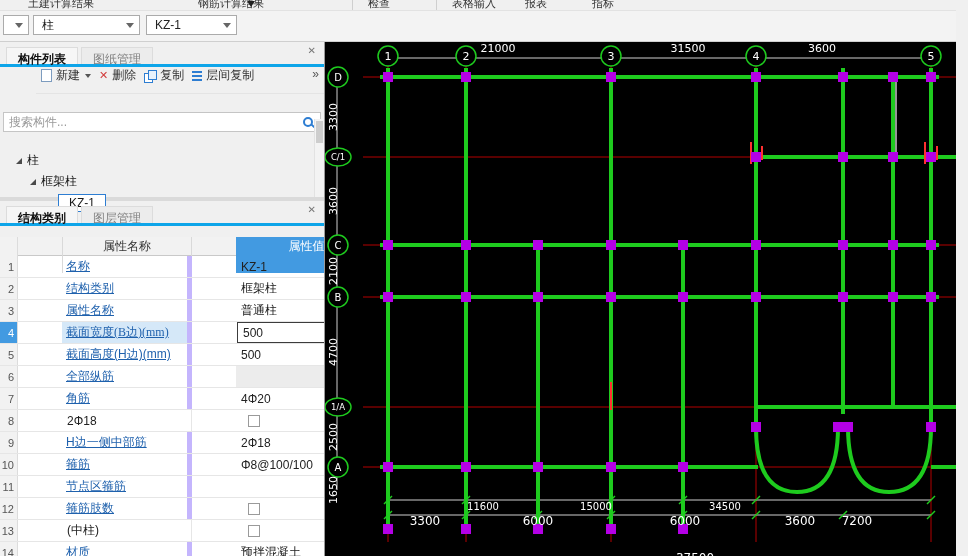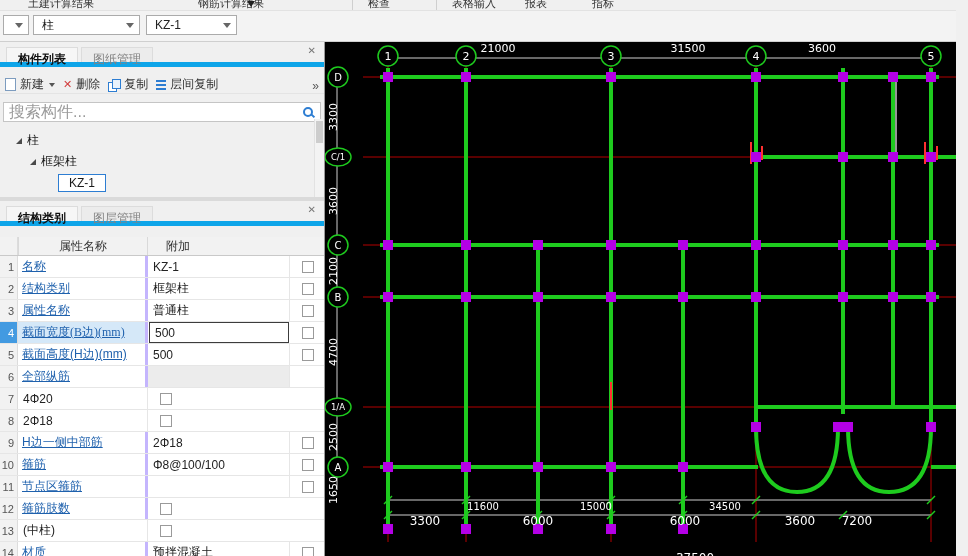--- a/index.html
+++ b/index.html
@@ -23,61 +23,61 @@
   
   .main{display:flex;height:516px;}
   .left{width:336px;background:#f0f0f0;border-right:1px solid #9a9a9a;display:flex;flex-direction:column;}
   .cad{width:631px;height:516px;background:#000;}
 
   
   .panel{position:relative;}
   .panel1{height:155px;border-bottom:4px solid #dadada;}
   .panel2{flex:1;overflow:hidden;}
   .close-btn{position:absolute;top:3px;right:8px;font-size:10px;color:#777;cursor:default;z-index:5;}
-  .tabs{display:flex;gap:3px;padding:5px 6px 0;border-bottom:5px solid #0ea5e9;height:25px;box-sizing:border-box;text-align:center;}
+  .tabs{display:flex;gap:3px;padding:5px 6px 0;border-bottom:3px solid #0ea5e9;height:25px;box-sizing:border-box;text-align:center;}
   .tab{padding:3px 11px 3px;font-size:12px;color:#828282;background:#ececec;border:1px solid #dcdcdc;border-bottom:none;white-space:nowrap;}
   .tab.active{color:#111;font-weight:bold;background:#f6f6f6;}
 
   
-  .ptoolbar{display:flex;align-items:flex-end;height:26px;padding:0 5px;gap:8px;font-size:12px;color:#333;border-bottom:1px solid #e4e4e4;}
+  .ptoolbar{display:flex;align-items:flex-start;height:26px;padding:0 5px;gap:8px;font-size:12px;color:#333;border-bottom:1px solid #e4e4e4;margin-left:36px;}
   .tbtn{display:flex;align-items:center;gap:4px;}
   .ic-new{width:9px;height:11px;background:#fff;border:1px solid #7d9cbf;display:inline-block;}
   .ic-del{color:#d23b3b;font-weight:bold;font-size:11px;line-height:11px;}
   .ic-copy{position:relative;width:12px;height:12px;display:inline-block;}
   .ic-copy::before{content:"";position:absolute;left:0;top:3px;width:7px;height:8px;border:1px solid #2d7dd2;background:#fff;}
   .ic-copy::after{content:"";position:absolute;left:4px;top:0;width:7px;height:8px;border:1px solid #2d7dd2;background:#e8f2fc;}
   .ic-layer{width:10px;height:10px;display:inline-block;background:linear-gradient(#2d7dd2 2px,transparent 2px,transparent 4px,#2d7dd2 4px,#2d7dd2 6px,transparent 6px,transparent 8px,#2d7dd2 8px);}
   .caret{width:0;height:0;border-top:4px solid #555;border-left:3px solid transparent;border-right:3px solid transparent;margin-left:1px;}
   .overflow-btn{margin-left:auto;color:#555;font-size:12px;}
 
   
-  .search{margin:8px 3px;height:18px;background:#fff;border:1px solid #c5c5c5;display:flex;align-items:center;padding:0 5px;font-size:16px;color:#9a9a9a;}
+  .search{margin:18px 3px;height:18px;background:#fff;border:1px solid #c5c5c5;display:flex;align-items:center;padding:0 5px;font-size:12px;color:#9a9a9a;}
   .mag{position:relative;width:13px;height:13px;margin-left:auto;}
   .mag::before{content:"";position:absolute;left:1px;top:1px;width:6px;height:6px;border:2px solid #2d7dd2;border-radius:50%;}
   .mag::after{content:"";position:absolute;left:9px;top:9px;width:4px;height:2px;background:#2d7dd2;transform:rotate(45deg);}
 
   
   .tree{font-size:12px;color:#1a1a1a;position:relative;}
   .trow{display:flex;align-items:center;height:21px;}
   .tri{width:0;height:0;border-bottom:6px solid #4a4a4a;border-left:6px solid transparent;margin-right:5px;}
   .selected-node{border:1px solid #2d7dd2;background:#fff;padding:0 10px;line-height:16px;}
   .vscroll{position:absolute;right:0;top:77px;bottom:0;width:9px;background:#f3f3f3;border-left:1px solid #e2e2e2;}
   .vthumb{margin:2px 1px;height:22px;background:#cdcdcd;}
 
   
   .grid{position:absolute;top:36px;left:0;right:0;bottom:0;background:#fff;font-size:12px;}
-  .ghead,.prow{display:grid;grid-template-columns:18px 130px 142px 1fr;}
+  .ghead,.prow{display:grid;grid-template-columns:18px 130px 142px 1fr;gap:44px;}
   .ghead{height:18px;line-height:18px;background:#f2f2f2;border-bottom:1px solid #c9c9c9;}
   .h-name{text-align:center;color:#333;border-right:1px solid #d9d9d9;border-left:1px solid #d9d9d9;}
   .h-val{background:#429ae1;color:#fff;text-align:center;border-right:1px solid #3a8ccb;}
   .h-extra{padding-left:18px;color:#333;}
   .prow{height:21px;border-bottom:1px solid #e6e6e6;}
   .cell{display:flex;align-items:center;box-sizing:border-box;overflow:hidden;}
   .num{justify-content:flex-end;padding-right:3px;background:#f2f2f2;color:#555;font-size:11px;border-right:1px solid #dcdcdc;}
-  .name{color:#1f61ad;text-decoration:underline;padding-left:4px;white-space:nowrap;border-right:3px solid #c4b5fd;}
+  .name{color:#1f61ad;text-decoration:underline;padding-left:4px;white-space:nowrap;border-right:5px solid #c4b5fd;}
   .val{padding-left:5px;color:#222;border-right:1px solid #e6e6e6;white-space:nowrap;}
   .val.disabled{background:#ececec;}
   .extra{padding-left:12px;}
   .cb{width:12px;height:12px;background:#fff;border:1px solid #9a9a9a;box-sizing:border-box;}
   .prow.sel .num{background:#429ae1;color:#fff;}
   .prow.sel .name{background:#d5e8f8;font-family:Liberation Serif, serif;}
   .prow.sel .val{border:1px solid #3c3c3c;background:#fff;margin:0 1px;}
 
   
   .cad svg text{font-family:"DejaVu Sans",sans-serif;}
@@ -167,20 +167,21 @@
       <div class="panel panel2">
         <span class="close-btn">✕</span>
         <div class="tabs">
           <div class="tab active">结构类别</div>
           <div class="tab">图层管理</div>
         </div>
         <div class="grid">
           <div class="ghead">
             <div class="cell num"></div>
             <div class="h-name">属性名称</div>
+            <div class="h-val">属性值</div>
             <div class="h-extra">附加</div>
           </div>
           <div id="property-rows">
               <div class="prow">
                 <div class="cell num">1</div>
                 <div class="cell name">名称</div>
                 <div class="cell val">KZ-1</div>
                 <div class="cell extra">
                   <span class="cb"></span>
                 </div>
@@ -218,20 +219,21 @@
                 </div>
               </div>
               <div class="prow">
                 <div class="cell num">6</div>
                 <div class="cell name">全部纵筋</div>
                 <div class="cell val disabled"></div>
                 <div class="cell extra"></div>
               </div>
               <div class="prow">
                 <div class="cell num">7</div>
+                <div class="cell name">角筋</div>
                 <div class="cell val">4Φ20</div>
                 <div class="cell extra">
                   <span class="cb"></span>
                 </div>
               </div>
               <div class="prow">
                 <div class="cell num">8</div>
                 <div class="cell val">2Φ18</div>
                 <div class="cell extra">
                   <span class="cb"></span>

